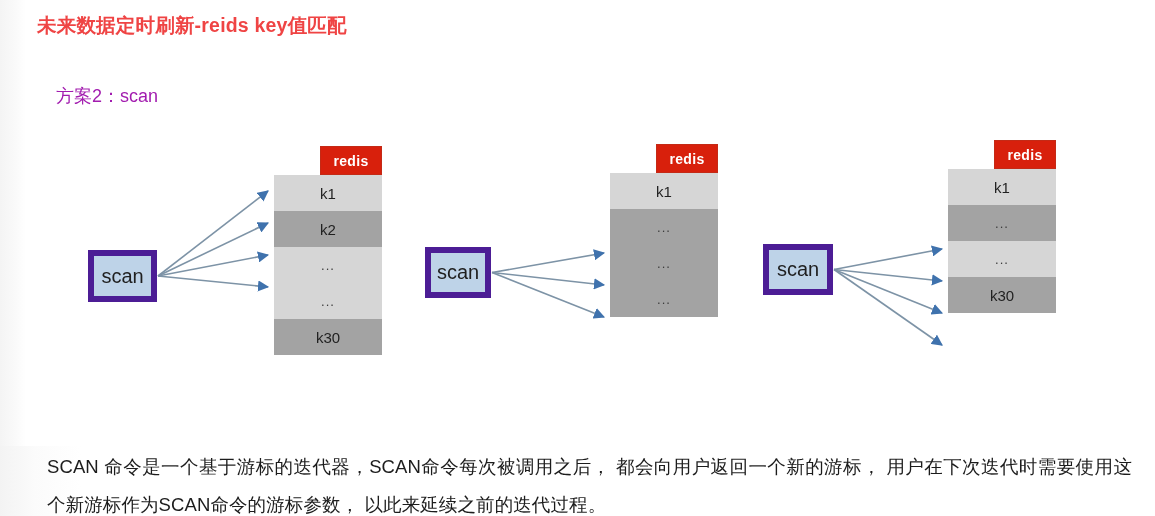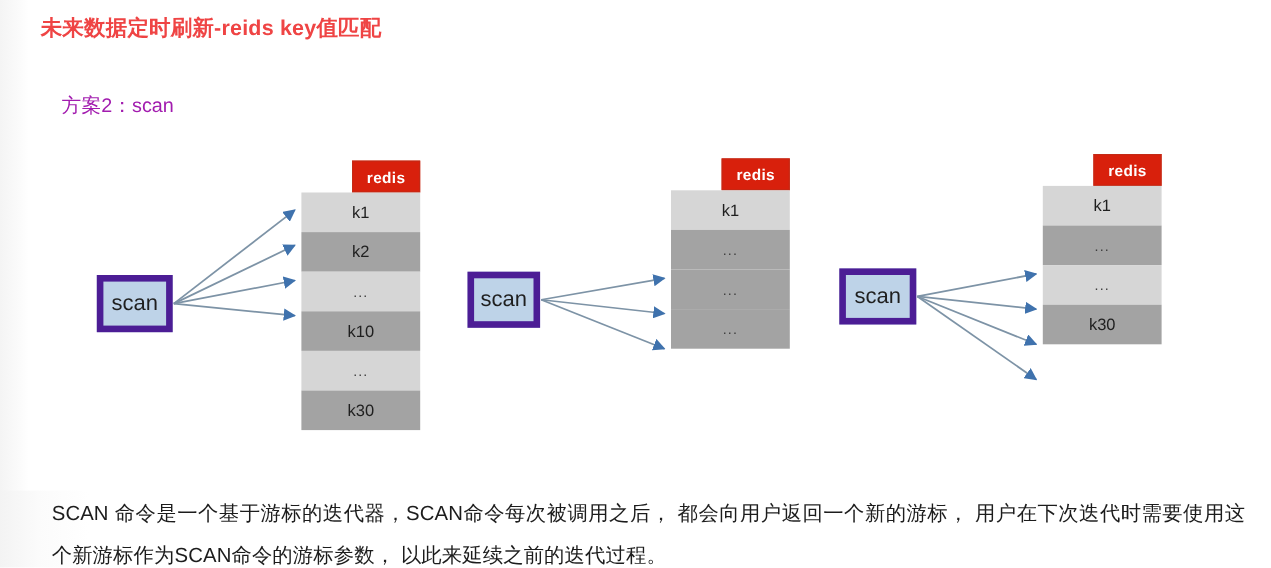--- a/index.html
+++ b/index.html
@@ -138,21 +138,20 @@
       <div class="scan-box" style="left: 88px; top: 250px; width: 69px; height: 52px;">
         <span>scan</span>
       </div>
       <div class="redis-table" style="left: 274px; top: 146px;">
         <div class="redis-header">redis</div>
         <div class="redis-row shade-dark">k1</div>
         <div class="redis-row shade-light">k2</div>
         <div class="redis-row shade-dark">
           <span class="dots">...</span>
         </div>
-        <div class="redis-row shade-light">k10</div>
         <div class="redis-row shade-dark">
           <span class="dots">...</span>
         </div>
         <div class="redis-row shade-light">k30</div>
       </div>
       <div class="scan-box" style="left: 425px; top: 247px; width: 66px; height: 51px;">
         <span>scan</span>
       </div>
       <div class="redis-table" style="left: 610px; top: 144px;">
         <div class="redis-header">redis</div>

